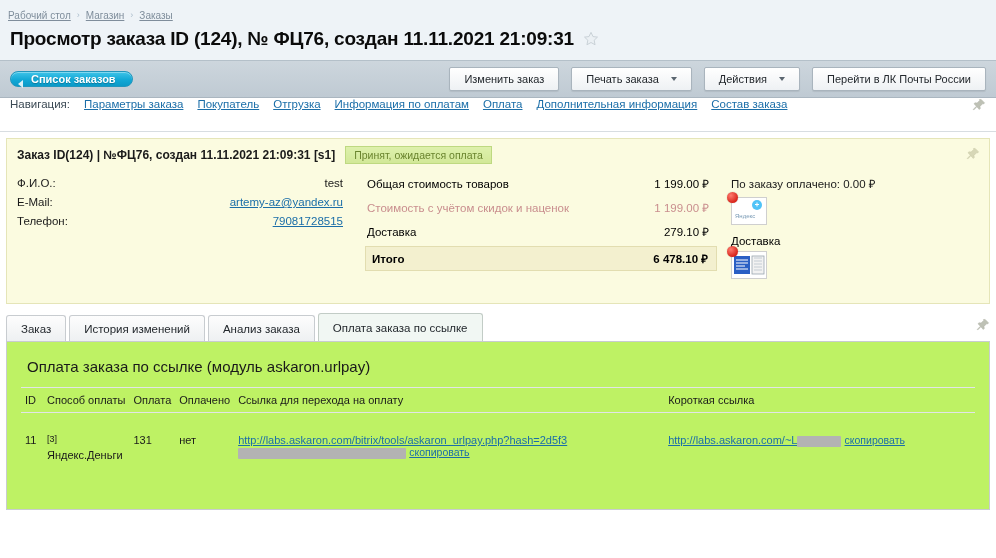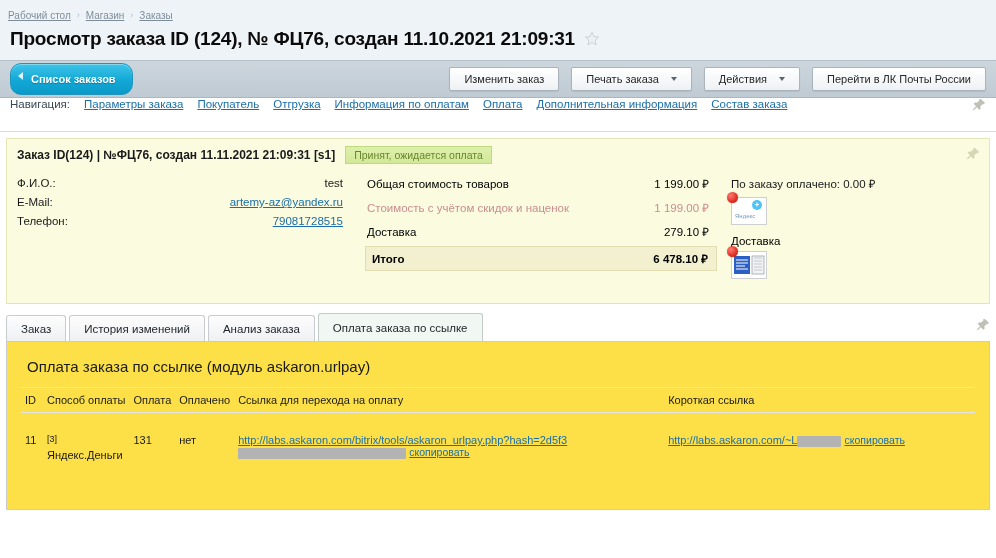--- a/index.html
+++ b/index.html
@@ -65,21 +65,21 @@
     border-top: 1px solid #b4c0c9;
     border-bottom: 1px solid #aab6c0;
     height: 38px;
     display: flex;
     align-items: center;
     padding: 0 10px;
     position: relative;
   }
   .btn-primary {
     position: relative;
-    height: 32px;
+    height: 16px;
     padding: 0 16px 0 20px;
     border-radius: 11px;
     background: linear-gradient(#3fc4e8, #12a8d6 55%, #0b9ac8);
     border: 1px solid #2196bd;
     color: #fff;
     font-size: 11px;
     font-weight: bold;
     text-shadow: 0 1px 1px rgba(0,0,0,.25);
     display: flex;
     align-items: center;
@@ -289,21 +289,21 @@
     opacity: .55;
     align-self: center;
     margin-bottom: 5px;
   }
 
   
   .panel {
     margin: 0 6px;
     border: 1px solid #c8ccd0;
     border-top: none;
-    background: #fde047;
+    background: #bef264;
     height: 168px;
     padding: 12px 14px;
   }
   .panel-title {
     font-size: 15px;
     color: #1a1a1a;
     padding: 4px 6px 12px 6px;
   }
   table.urlpay {
     width: 100%;
@@ -353,21 +353,21 @@
 
   <div class="breadcrumb">
     <a href="#">Рабочий стол</a>
     <span class="sep">›</span>
     <a href="#">Магазин</a>
     <span class="sep">›</span>
     <a href="#">Заказы</a>
   </div>
 
   <div class="title-row">
-    <div class="page-title">Просмотр заказа ID (124), № ФЦ76, создан 11.10.2021 21:09:31</div>
+    <div class="page-title">Просмотр заказа ID (124), № ФЦ76, создан 11.11.2021 21:09:31</div>
     <span class="star-icon">
       <svg viewBox="0 0 20 20" width="18" height="18">
         <path d="M10 2.6l2.2 4.7 5 .6-3.7 3.5 1 5-4.5-2.5L5.5 16.4l1-5L2.8 7.9l5-.6z" fill="#e9eef1" stroke="#9aa6ae" stroke-width="1.1"></path>
       </svg>
     </span>
   </div>
 </div>
 
 <div class="toolbar">
   <div class="btn-primary">

